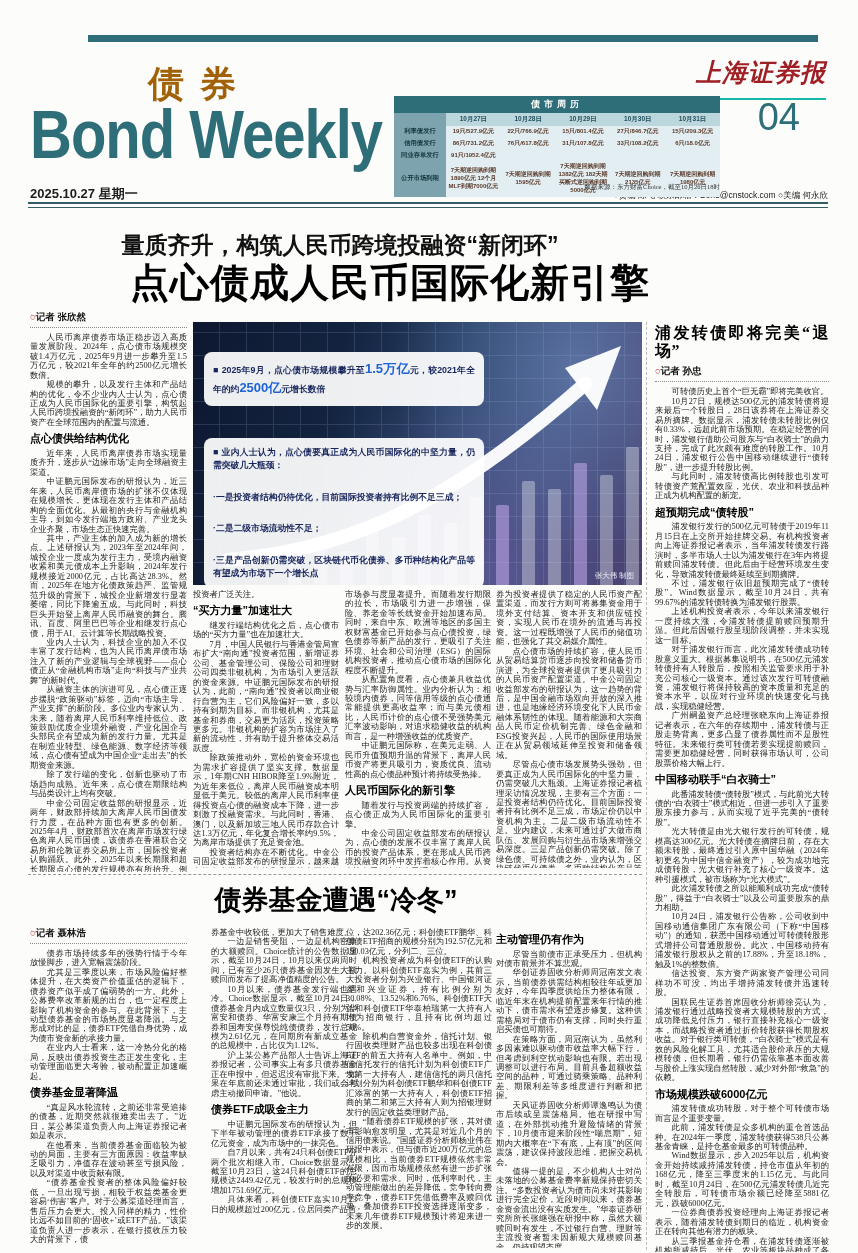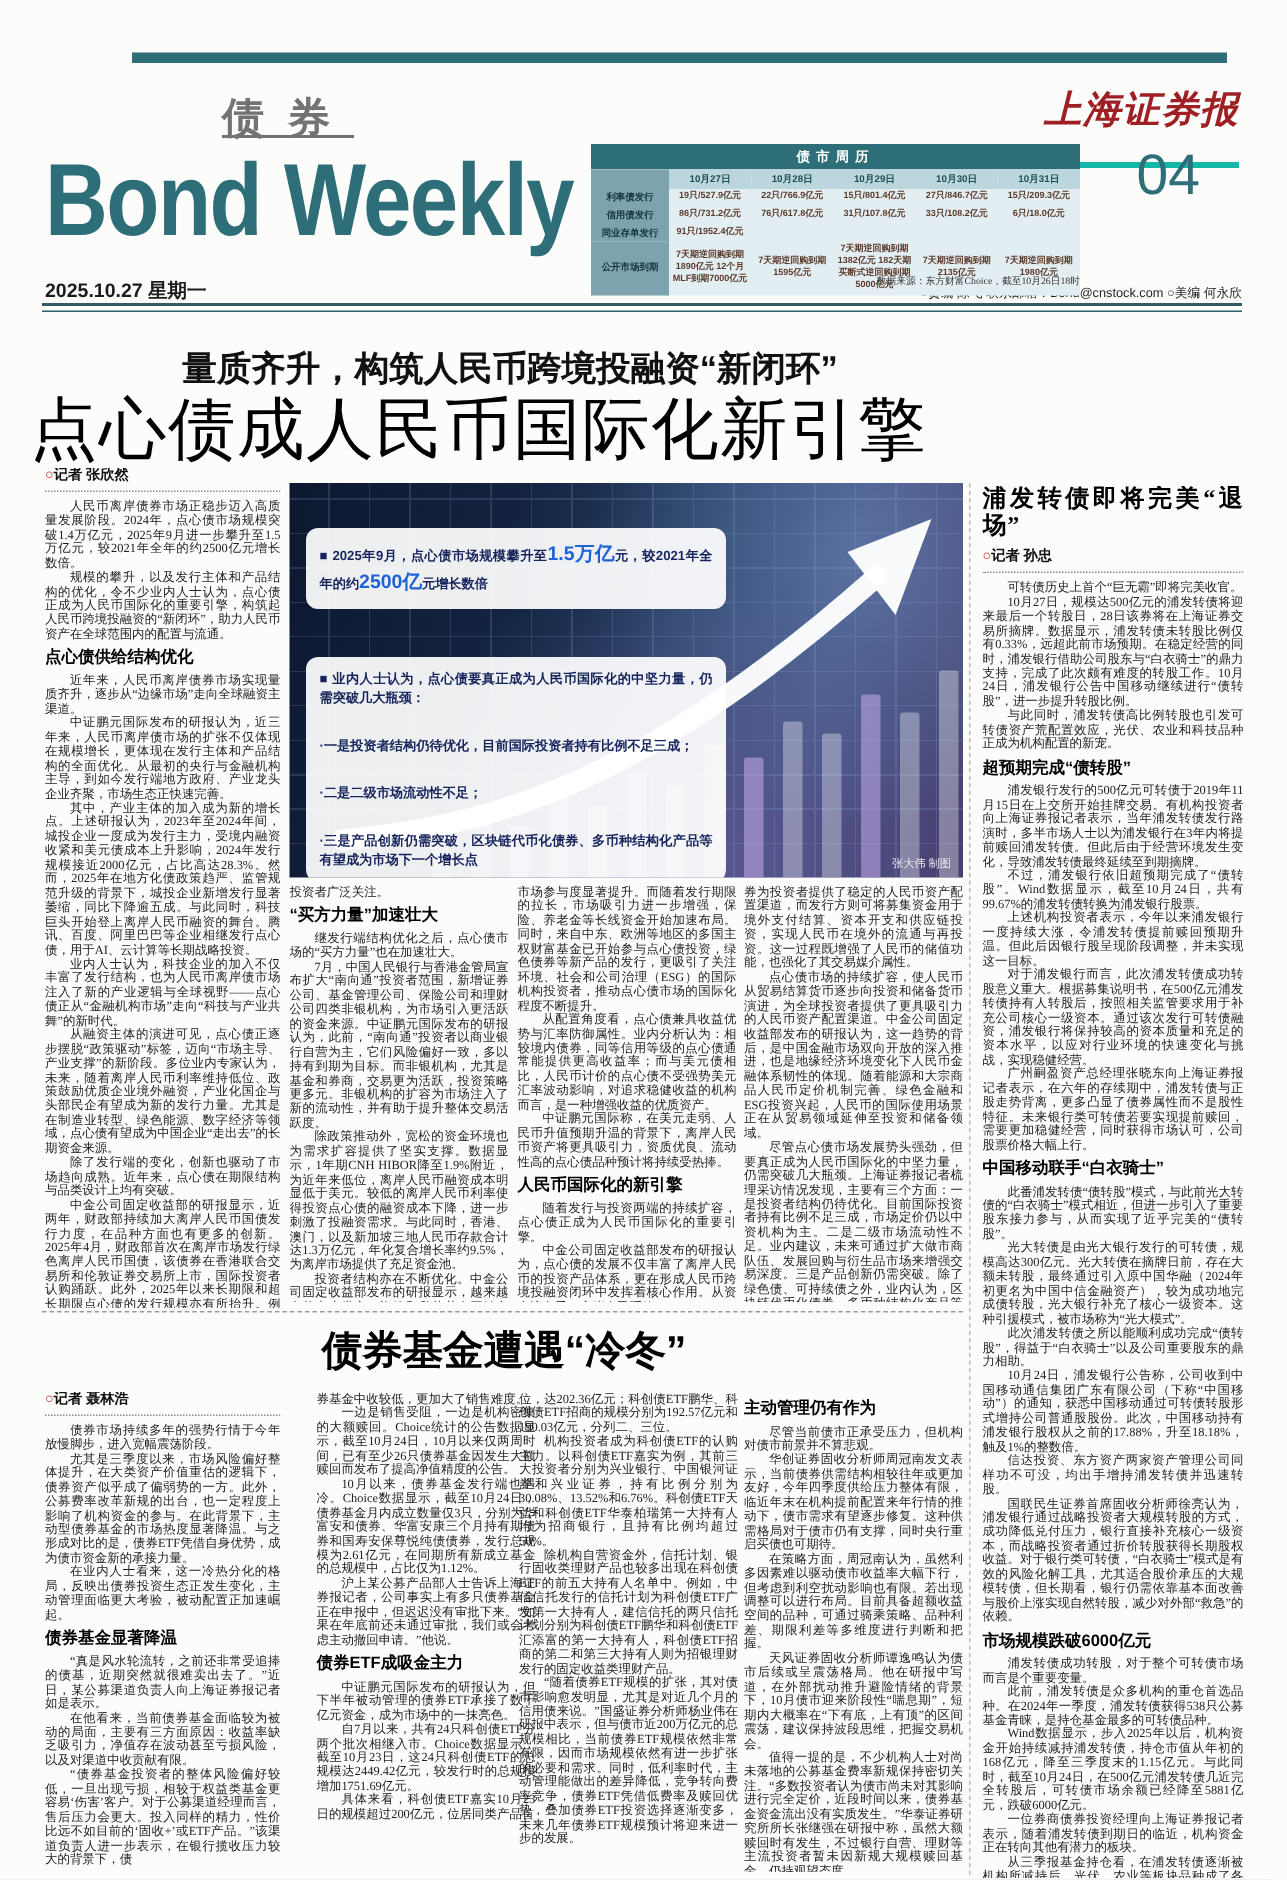--- a/index.html
+++ b/index.html
@@ -2,45 +2,45 @@
 <html><head>
 <meta charset="utf-8">
 <style>
   html,body{margin:0;padding:0;background:#e8e8e4;}
   .page{position:relative;width:858px;height:1253px;margin:0 auto;background:#fcfcfa;overflow:hidden;
         font-family:"Liberation Serif","DejaVu Serif",serif;color:#1c1c1c;}
   .sans{font-family:"Liberation Sans","DejaVu Sans",sans-serif;}
 
   
   .topbar{position:absolute;left:88px;top:35px;width:730px;height:7px;background:#2e6e78;}
-  .sec-cn{position:absolute;left:148px;top:60px;font-size:28px;font-weight:bold;letter-spacing:16px;color:#737373;text-decoration:underline;}
+  .sec-cn{position:absolute;left:148px;top:60px;font-size:36px;font-weight:bold;letter-spacing:16px;color:#a16207;}
   .sec-en{position:absolute;left:30px;top:94px;font-size:58px;font-weight:900;color:#2e6e78;
           letter-spacing:-1px;transform:scaleY(1.18);transform-origin:left top;white-space:nowrap;}
   .paper-name{position:absolute;right:32px;top:56px;font-size:25px;font-weight:900;color:#9e1f24;
-              border-bottom:4px solid #14b8a6;padding-bottom:19px;font-style:italic;letter-spacing:1px;}
+              border-bottom:2px solid #14b8a6;padding-bottom:9px;font-style:italic;letter-spacing:1px;}
   .page-num{position:absolute;right:58px;top:96px;font-size:38px;color:#2e6e78;font-weight:500;}
   .edition-date{position:absolute;left:30px;top:185px;font-size:13px;font-weight:bold;}
   .editors{position:absolute;right:30px;top:190px;font-size:8.5px;color:#222;}
   .rule-double{position:absolute;left:28px;top:202px;width:800px;height:3px;
                border-top:2px solid #335d66;border-bottom:1px solid #335d66;}
 
   
   .cal{position:absolute;left:394px;top:96px;width:326px;font-family:"Liberation Sans","DejaVu Sans",sans-serif;}
   .cal-title{background:#2e6e78;color:#fff;font-size:9px;font-weight:bold;text-align:center;padding:2px 0;letter-spacing:4px;}
   .cal-grid{display:grid;grid-template-columns:52px repeat(5,1fr);background:#e2eef2;}
   .c-corner{background:#7da4ae;}
   .c-head{background:#bcd6dd;color:#1f4e58;font-size:6.5px;font-weight:bold;text-align:center;padding:2px 1px;}
   .c-label{background:#7da4ae;color:#11333c;font-size:6.3px;font-weight:bold;display:flex;align-items:center;justify-content:center;padding:1px;text-align:center;}
   .c-val{font-size:6px;font-weight:bold;color:#5b3a2a;text-align:center;padding:2px 2px;line-height:1.3;
          display:flex;align-items:center;justify-content:center;}
   .cal-note{position:absolute;left:394px;top:183px;width:326px;text-align:right;font-size:6.5px;color:#333;}
 
   
   .kicker{position:absolute;left:40px;top:230px;width:600px;text-align:center;font-size:23px;font-weight:600;color:#111;}
-  .headline{position:absolute;left:20px;top:256px;width:630px;text-align:left;font-size:45px;font-weight:400;
+  .headline{position:absolute;left:20px;top:256px;width:630px;text-align:right;font-size:39px;font-weight:700;
             letter-spacing:1px;color:#000;}
   .byline{font-size:9.5px;font-weight:bold;color:#111;margin:0 0 2px 0;font-family:"Liberation Sans","DejaVu Sans",sans-serif;}
   .byline .mark{color:#c0231f;font-weight:bold;}
   .dotline{border-bottom:1.5px dotted #8a8a8a;height:2px;margin:2px 0 5px 0;}
 
   .col{position:absolute;font-size:8.3px;line-height:1.14;text-align:justify;overflow:hidden;}
   .para{margin:0;text-indent:2em;}
   .para.cont{text-indent:0;}
   .subhead{font-family:"Liberation Sans","DejaVu Sans",sans-serif;font-size:11px;font-weight:900;margin:5px 0 4px 0;color:#000;text-indent:0;}
 

